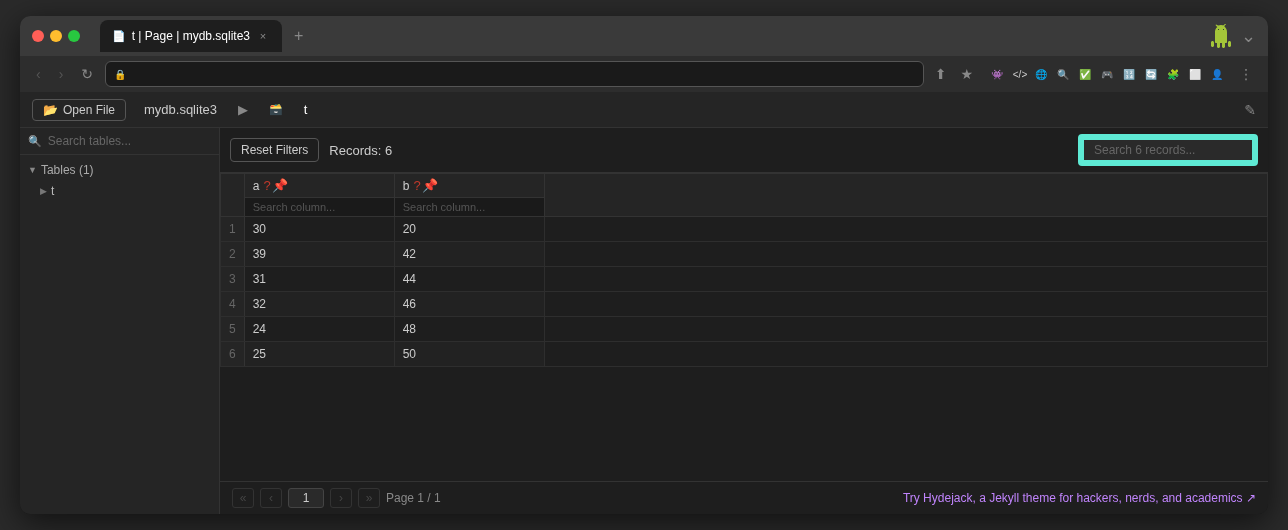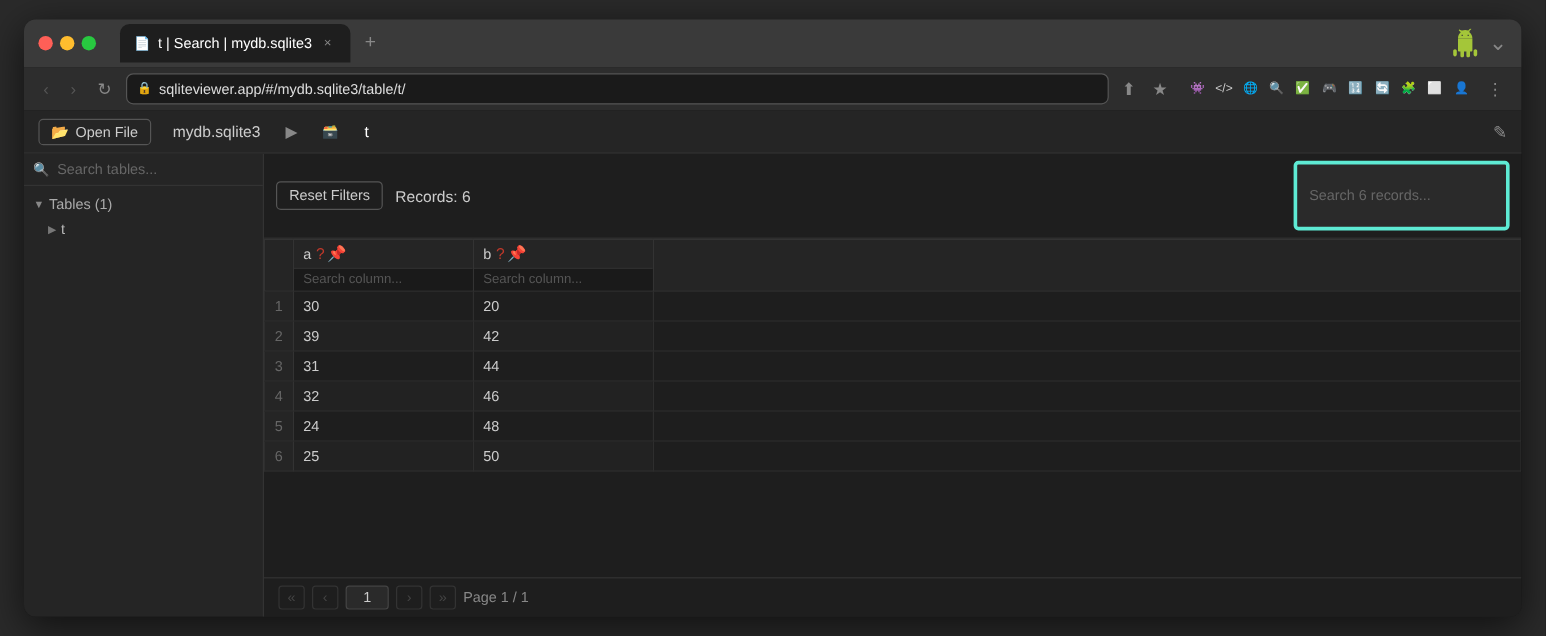--- a/index.html
+++ b/index.html
@@ -294,25 +294,25 @@
       cursor: pointer;
     }
     .records-count {
       color: #ccc;
       font-size: 13px;
       font-weight: 500;
     }
     .search-records {
       margin-left: auto;
       background: #2a2a2a;
-      border: 3px solid #5eead4;
+      border: 6px solid #5eead4;
       border-radius: 4px;
       color: #888;
       font-size: 12px;
-      padding: 19px 10px;
+      padding: 3px 10px;
       outline: none;
       width: 180px;
     }
     .search-records::placeholder { color: #666; }
 
     
     .data-table-container {
       flex: 1;
       overflow: auto;
     }
@@ -440,41 +440,40 @@
 
   <div class="title-bar">
     <div class="traffic-lights">
       <div class="traffic-light tl-red"></div>
       <div class="traffic-light tl-yellow"></div>
       <div class="traffic-light tl-green"></div>
     </div>
     <div class="tabs-area">
       <div class="tab active">
         <span class="tab-icon">📄</span>
-        <span>t | Search | mydb.sqlite3</span>
+        <span>t | Page | mydb.sqlite3</span>
         <span class="tab-close">×</span>
       </div>
       <button class="new-tab-btn">+</button>
     </div>
 
     <div style="margin-left:auto; display:flex; align-items:center; gap:4px;">
       <svg class="android-svg" viewBox="0 0 24 24" fill="#a4c639">
         <path d="M6 18c0 .55.45 1 1 1h1v3.5c0 .83.67 1.5 1.5 1.5s1.5-.67 1.5-1.5V19h2v3.5c0 .83.67 1.5 1.5 1.5s1.5-.67 1.5-1.5V19h1c.55 0 1-.45 1-1V8H6v10zm-2.5-1c-.83 0-1.5.67-1.5 1.5v3c0 .83.67 1.5 1.5 1.5S5 22.33 5 21.5v-3C5 17.67 4.33 17 3.5 17zm17 0c-.83 0-1.5.67-1.5 1.5v3c0 .83.67 1.5 1.5 1.5S22 22.33 22 21.5v-3c0-.83-.67-1.5-1.5-1.5zm-4.97-15.2l1.47-1.47c.19-.19.19-.51 0-.7-.19-.19-.51-.19-.7 0l-1.71 1.71C13.96 1.12 13 .9 12 .9s-1.96.22-2.79.54L7.5.73c-.19-.19-.51-.19-.7 0-.19.19-.19.51 0 .7l1.47 1.47C6.91 3.98 6 5.81 6 7.9h12c0-2.09-.91-3.92-2.47-5.1zM10 5.9H9v-1h1v1zm5 0h-1v-1h1v1z"></path>
       </svg>
     </div>
     <span class="window-controls">⌄</span>
   </div>
 
   <div class="nav-bar">
     <button class="nav-btn" disabled="">‹</button>
     <button class="nav-btn" disabled="">›</button>
     <button class="nav-btn">↻</button>
     <div class="address-bar">
       <span class="lock-icon">🔒</span>
-      <span class="address-text">sqliteviewer.app/#/mydb.sqlite3/table/t/</span>
     </div>
     <div class="nav-actions">
       <button class="nav-action-btn">⬆</button>
       <button class="nav-action-btn">★</button>
     </div>
 
     <div class="extension-icons">
       <div class="ext-icon">👾</div>
       <div class="ext-icon">&lt;/&gt;</div>
       <div class="ext-icon">🌐</div>
@@ -602,18 +601,19 @@
           </table>
         </div>
 
         <div class="pagination">
           <button class="page-btn" disabled="">«</button>
           <button class="page-btn" disabled="">‹</button>
           <input class="page-input" type="text" value="1" style="">
           <button class="page-btn" disabled="">›</button>
           <button class="page-btn" disabled="">»</button>
           <span class="page-info">Page 1 / 1</span>
+          <a class="hydejack-link" href="#">Try Hydejack, a Jekyll theme for hackers, nerds, and academics ↗</a>
         </div>
 
       </div>
     </div>
   </div>
 </div>
 
 </body></html>

